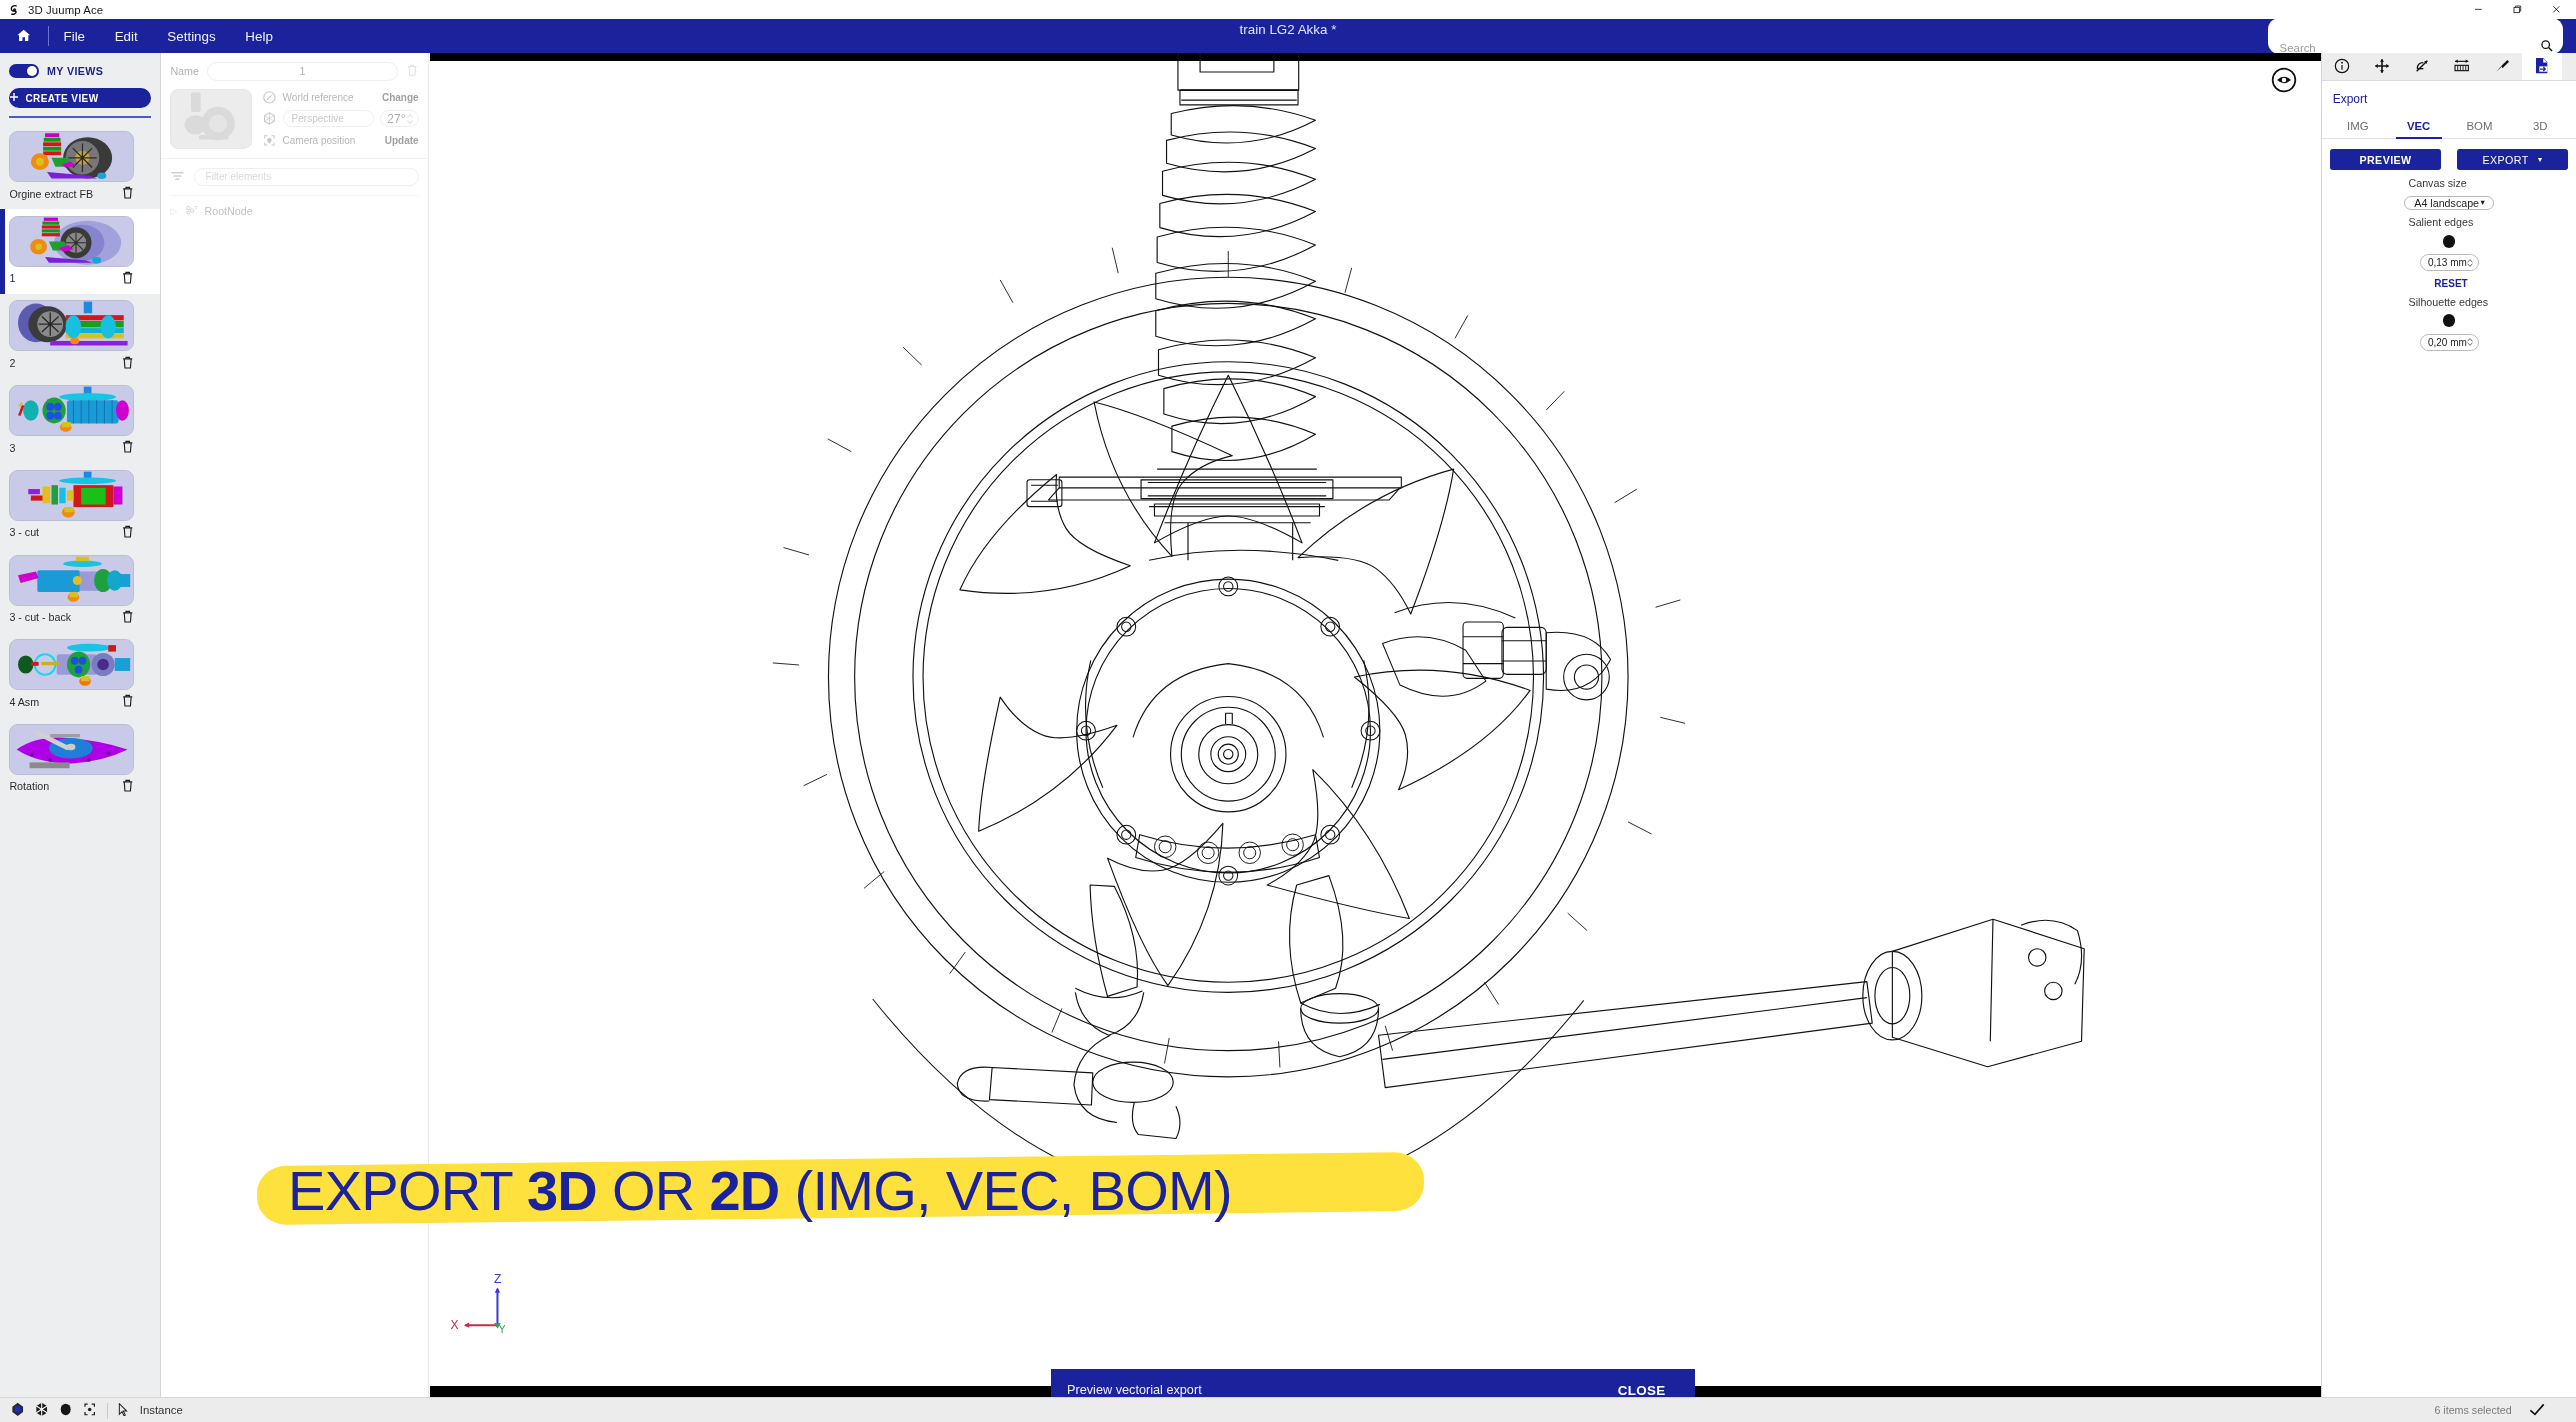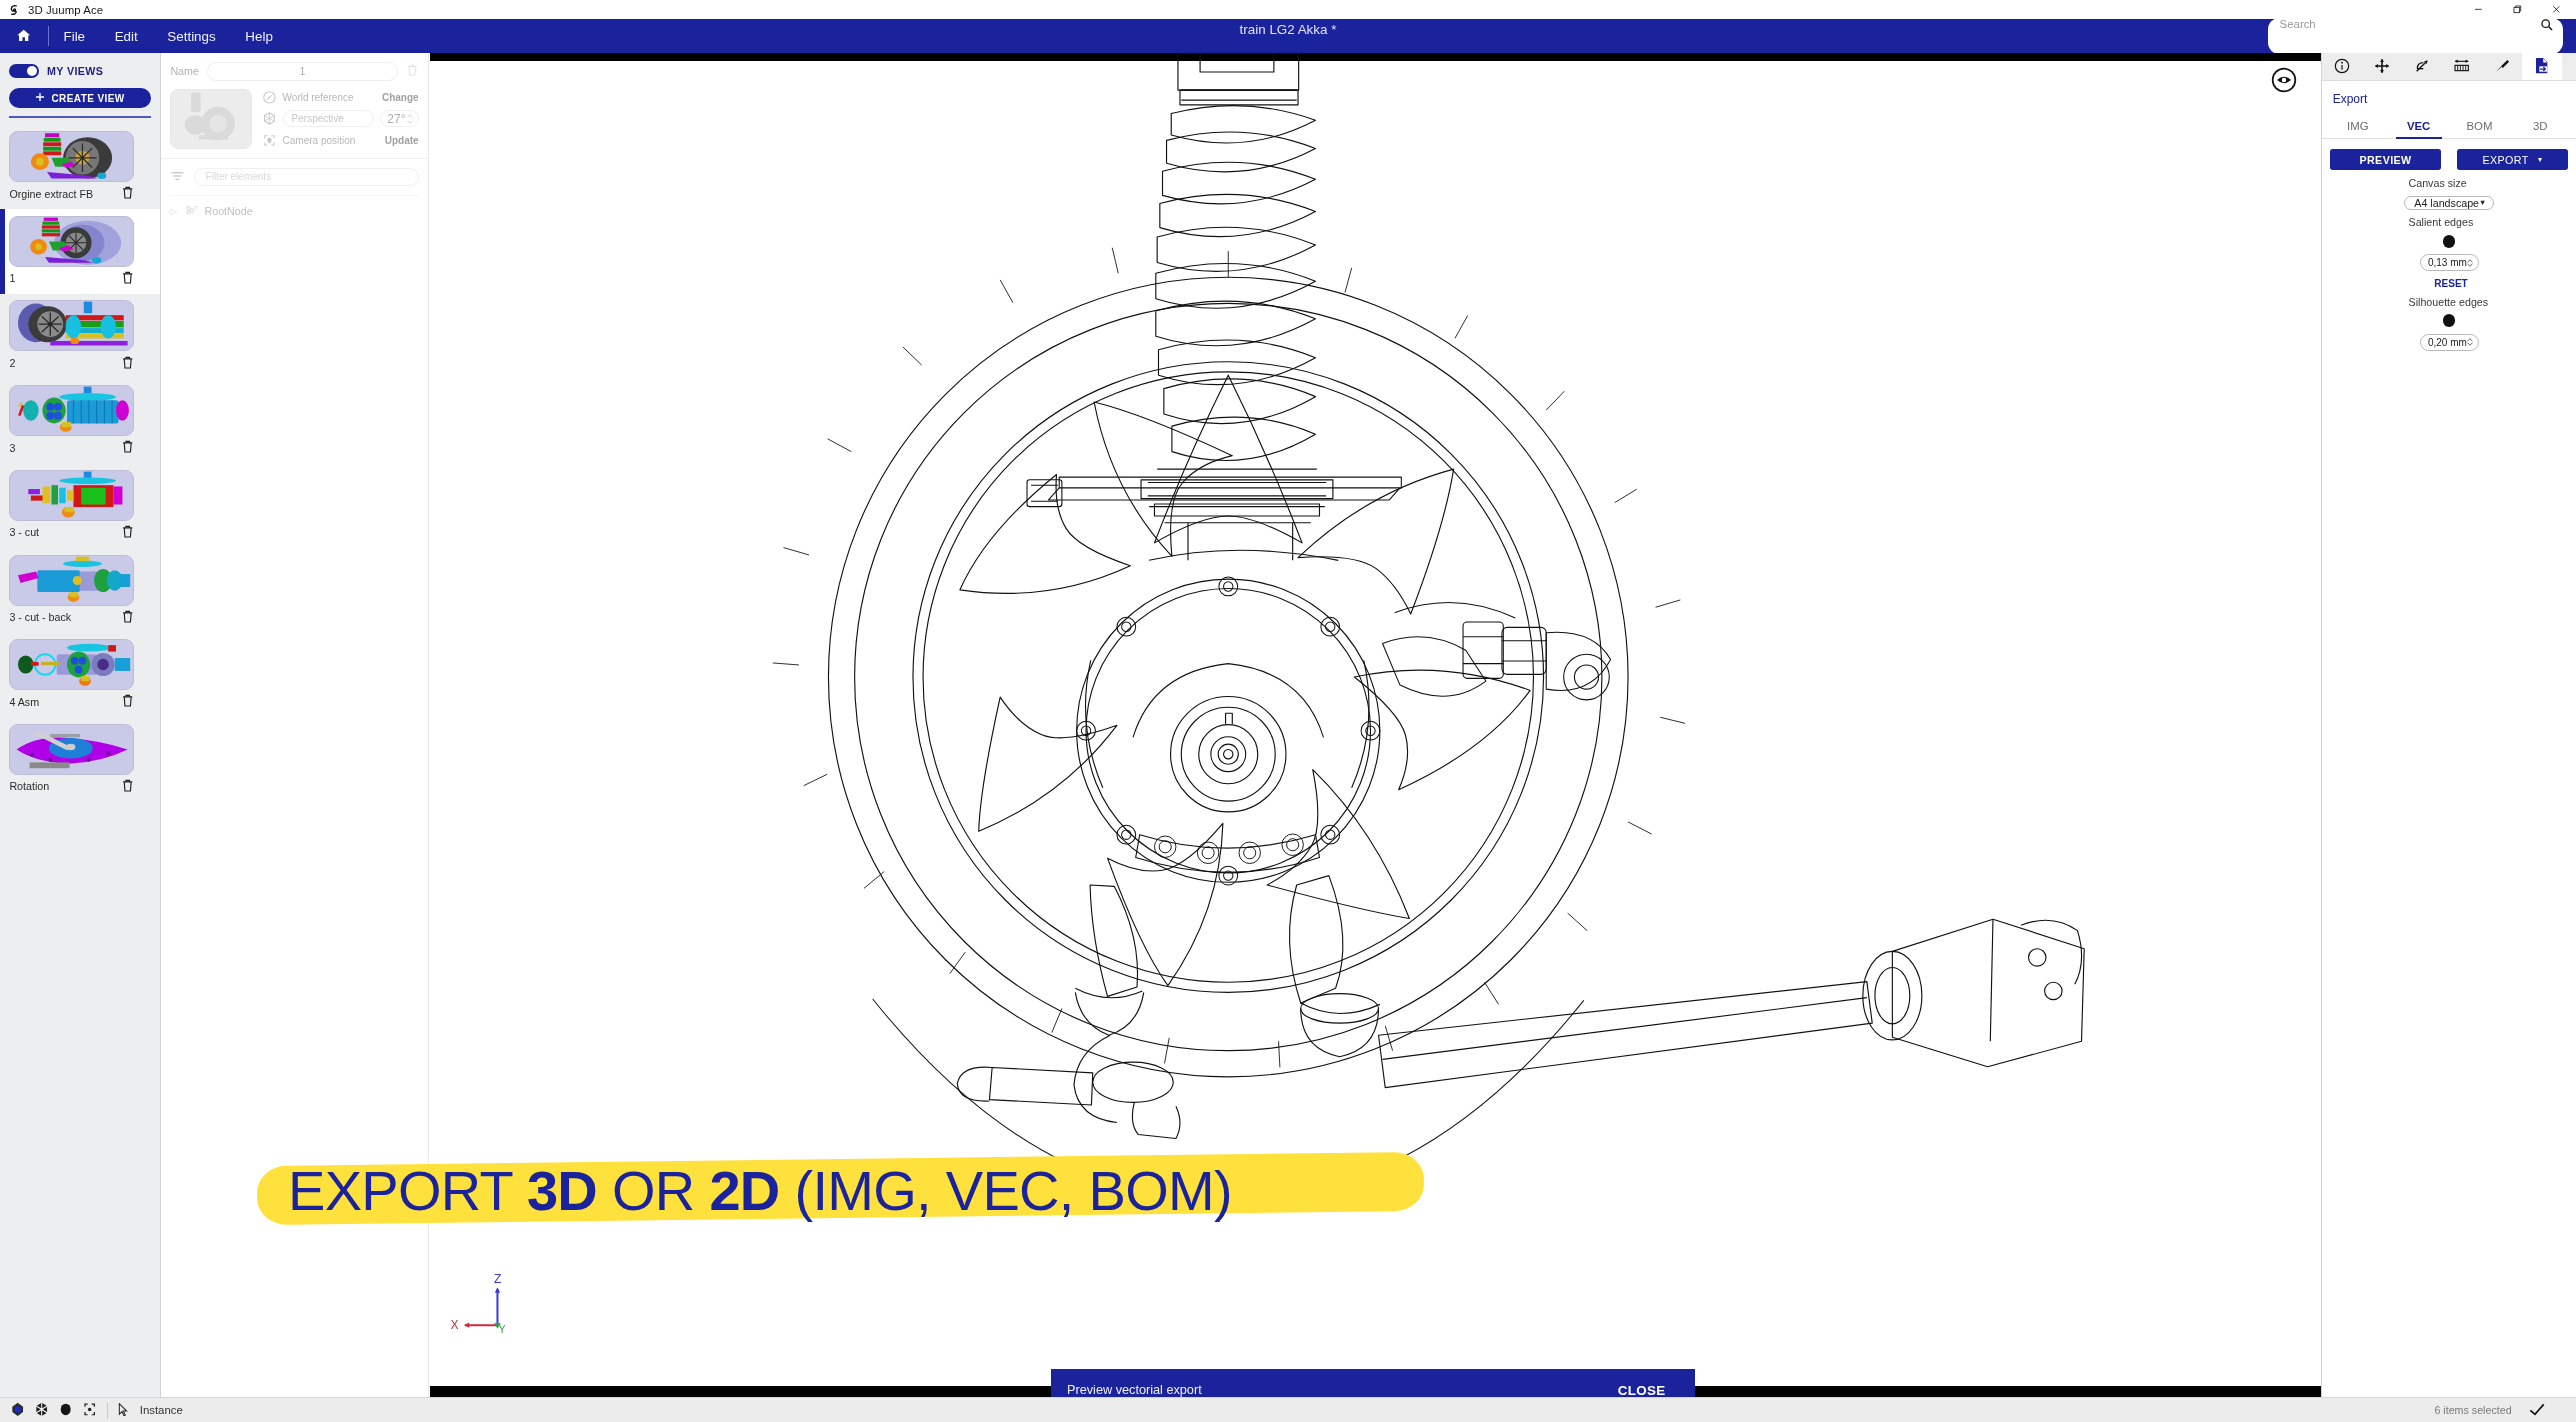--- a/index.html
+++ b/index.html
@@ -32,21 +32,21 @@
     color: #f0f1ff; font-size: 13.4px; padding: 0 14.8px; height: 34px;
     display: flex; align-items: center;
   }
   #doc-title {
     position: absolute; left: 0; top: 19px; width: 2576px; height: 20px;
     display: flex; align-items: center; justify-content: center;
     color: #dfe2ff; font-size: 13.4px; pointer-events: none;
   }
   #search-wrap {
     margin-left: auto; margin-right: 13.4px; width: 295px; height: 36px;
-    background: #fff; border-radius: 11.4px; display: flex; align-items: flex-start;
+    background: #fff; border-radius: 11.4px; display: flex; align-items: flex-end;
     padding: 0 9.4px 0 12px;
   }
   #search-input {
     flex: 1; border: 0; outline: 0; font-size: 11.4px; color: #333;
     font-family: "Liberation Sans", sans-serif; background: transparent;
   }
   #search-input::placeholder { color: #9a9a9a; }
 
   
   #views-panel {
@@ -61,21 +61,21 @@
     position: relative; flex: none;
   }
   .toggle::after {
     content: ""; position: absolute; right: 2px; top: 2px;
     width: 10px; height: 10px; border-radius: 50%; background: #fff;
   }
   #my-views-label { font-size: 10.7px; color: #20228a; letter-spacing: 0.4px; font-weight: 600; }
   #create-view-btn {
     margin-top: 7.4px; height: 20px; width: 100%; border-radius: 10px;
     background: #1b239c; color: #fff; font-size: 10px; letter-spacing: 0.4px;
-    display: flex; align-items: center; justify-content: center; gap: 6px;
+    display: flex; align-items: center; gap: 6px;
     font-weight: 600;
   }
   #views-divider { margin: 8px 9.4px 0 9.4px; height: 1.3px; background: #5058c4; }
 
   #views-list { margin-top: 6.7px; }
   .view-item {
     position: relative; padding: 6.7px 9.4px 4px 9.4px; background: transparent;
   }
   .view-item.selected { background: #ffffff; }
   .view-item.selected::before {

